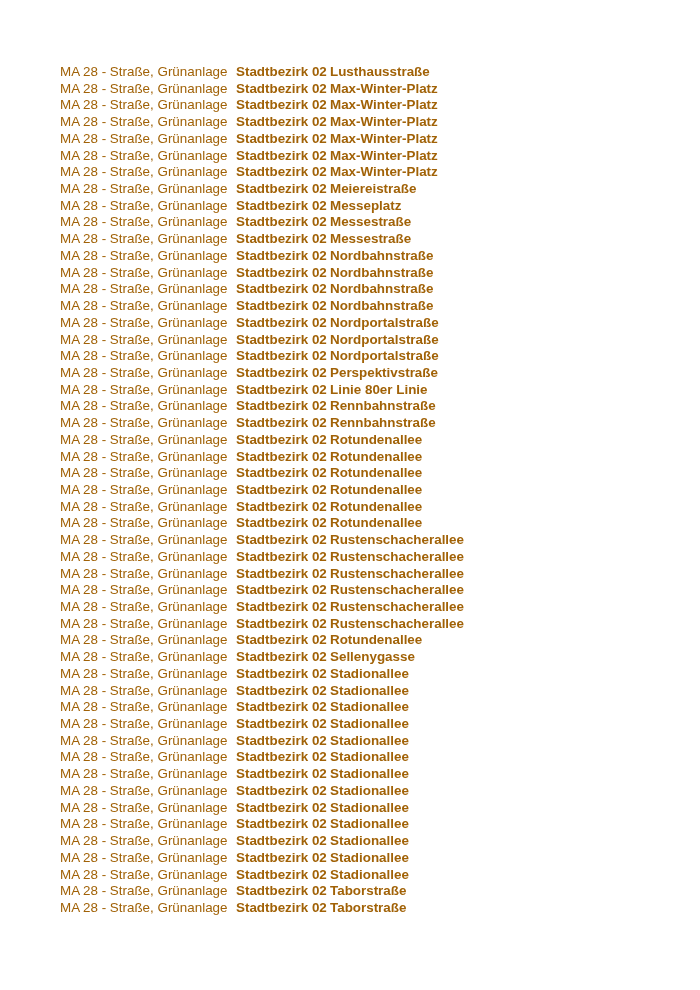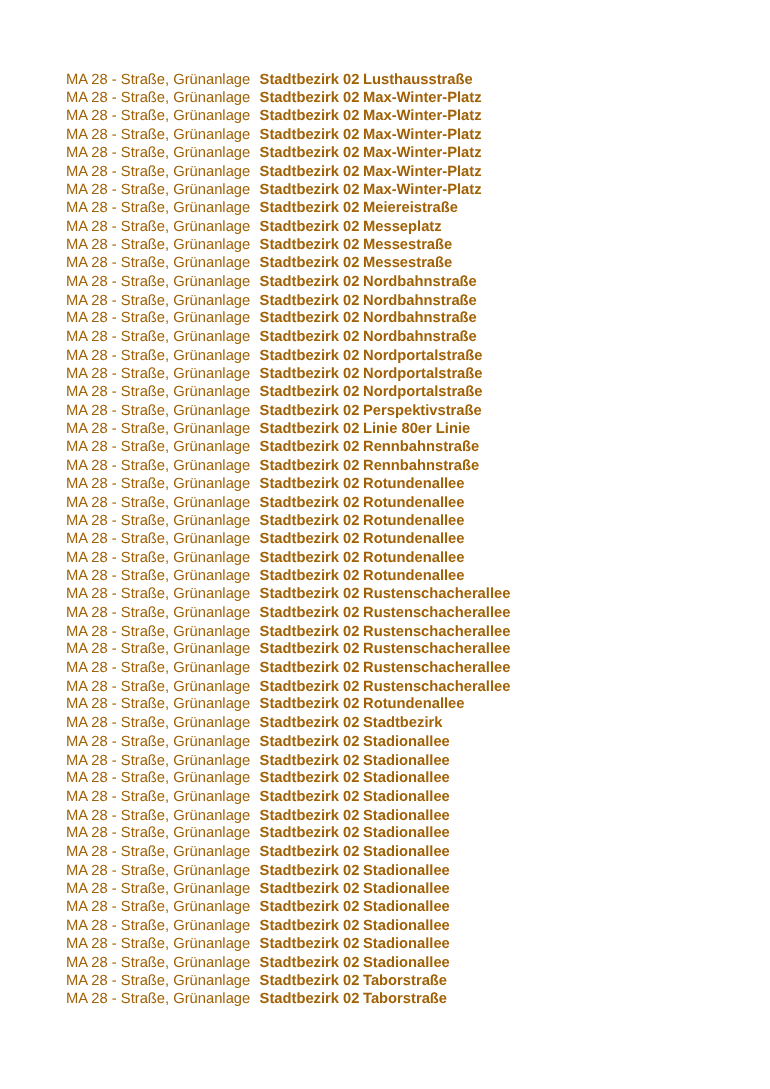--- a/index.html
+++ b/index.html
@@ -244,21 +244,21 @@
 
   <div class="row">
     <span class="cell org">MA 28 - Straße, Grünanlage</span>
     <span class="cell district">Stadtbezirk 02</span>
     <span class="cell street">Rotundenallee</span>
   </div>
 
   <div class="row">
     <span class="cell org">MA 28 - Straße, Grünanlage</span>
     <span class="cell district">Stadtbezirk 02</span>
-    <span class="cell street">Stadtbezirk</span>
+    <span class="cell street">Sellenygasse</span>
   </div>
 
   <div class="row">
     <span class="cell org">MA 28 - Straße, Grünanlage</span>
     <span class="cell district">Stadtbezirk 02</span>
     <span class="cell street">Stadionallee</span>
   </div>
 
   <div class="row">
     <span class="cell org">MA 28 - Straße, Grünanlage</span>

